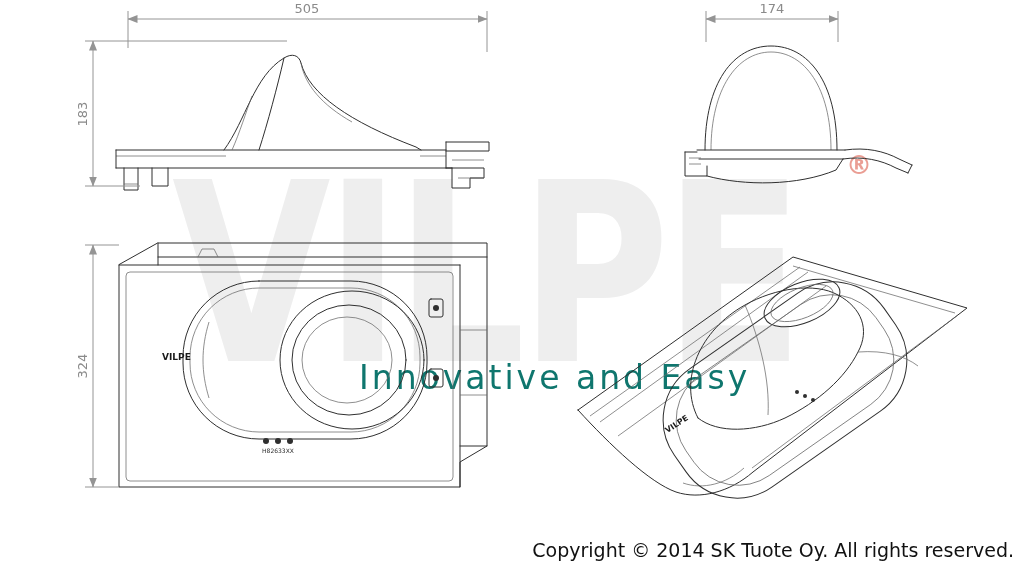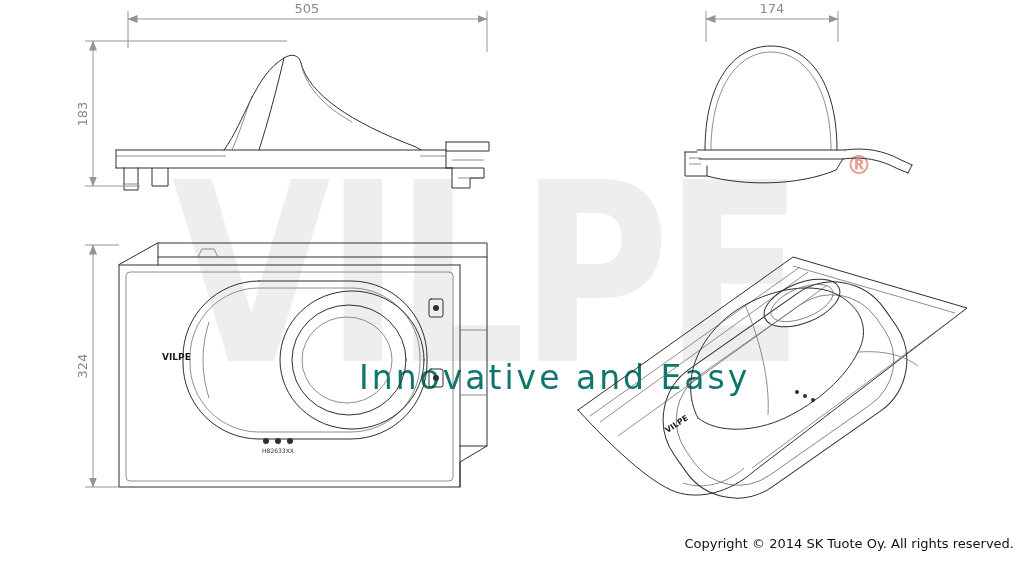--- a/index.html
+++ b/index.html
@@ -26,22 +26,22 @@
   .drawing{position:absolute;left:0;top:0;z-index:1;}
   .ln{fill:none;stroke:#2f2f2f;stroke-width:1;stroke-linejoin:round;stroke-linecap:round;}
   .thin{fill:none;stroke:#6a6a6a;stroke-width:.75;}
   .dim{fill:none;stroke:#949494;stroke-width:1;}
   .dimtxt{fill:#8a8a8a;font-size:13px;font-family:"DejaVu Sans",sans-serif;}
   .mark{fill:#2f2f2f;stroke:none;}
   .logo-txt{fill:#1a1a1a;font-weight:bold;font-family:"DejaVu Sans",sans-serif;}
   .code-txt{fill:#2f2f2f;font-size:6px;font-family:"DejaVu Sans",sans-serif;}
   
   .copyright{
-    position:absolute;right:10px;bottom:14px;z-index:2;
-    font-size:13px;color:#111;font-family:"DejaVu Sans",sans-serif;
+    position:absolute;right:10px;bottom:4px;z-index:2;
+    font-size:19px;color:#111;font-family:"DejaVu Sans",sans-serif;
   }
 </style>
 </head>
 <body>
 
 <div class="stage">
 
   <div class="wm-brand">VILPE</div>
   <div class="wm-reg">®</div>
   <div class="wm-tagline">Innovative and Easy</div>

